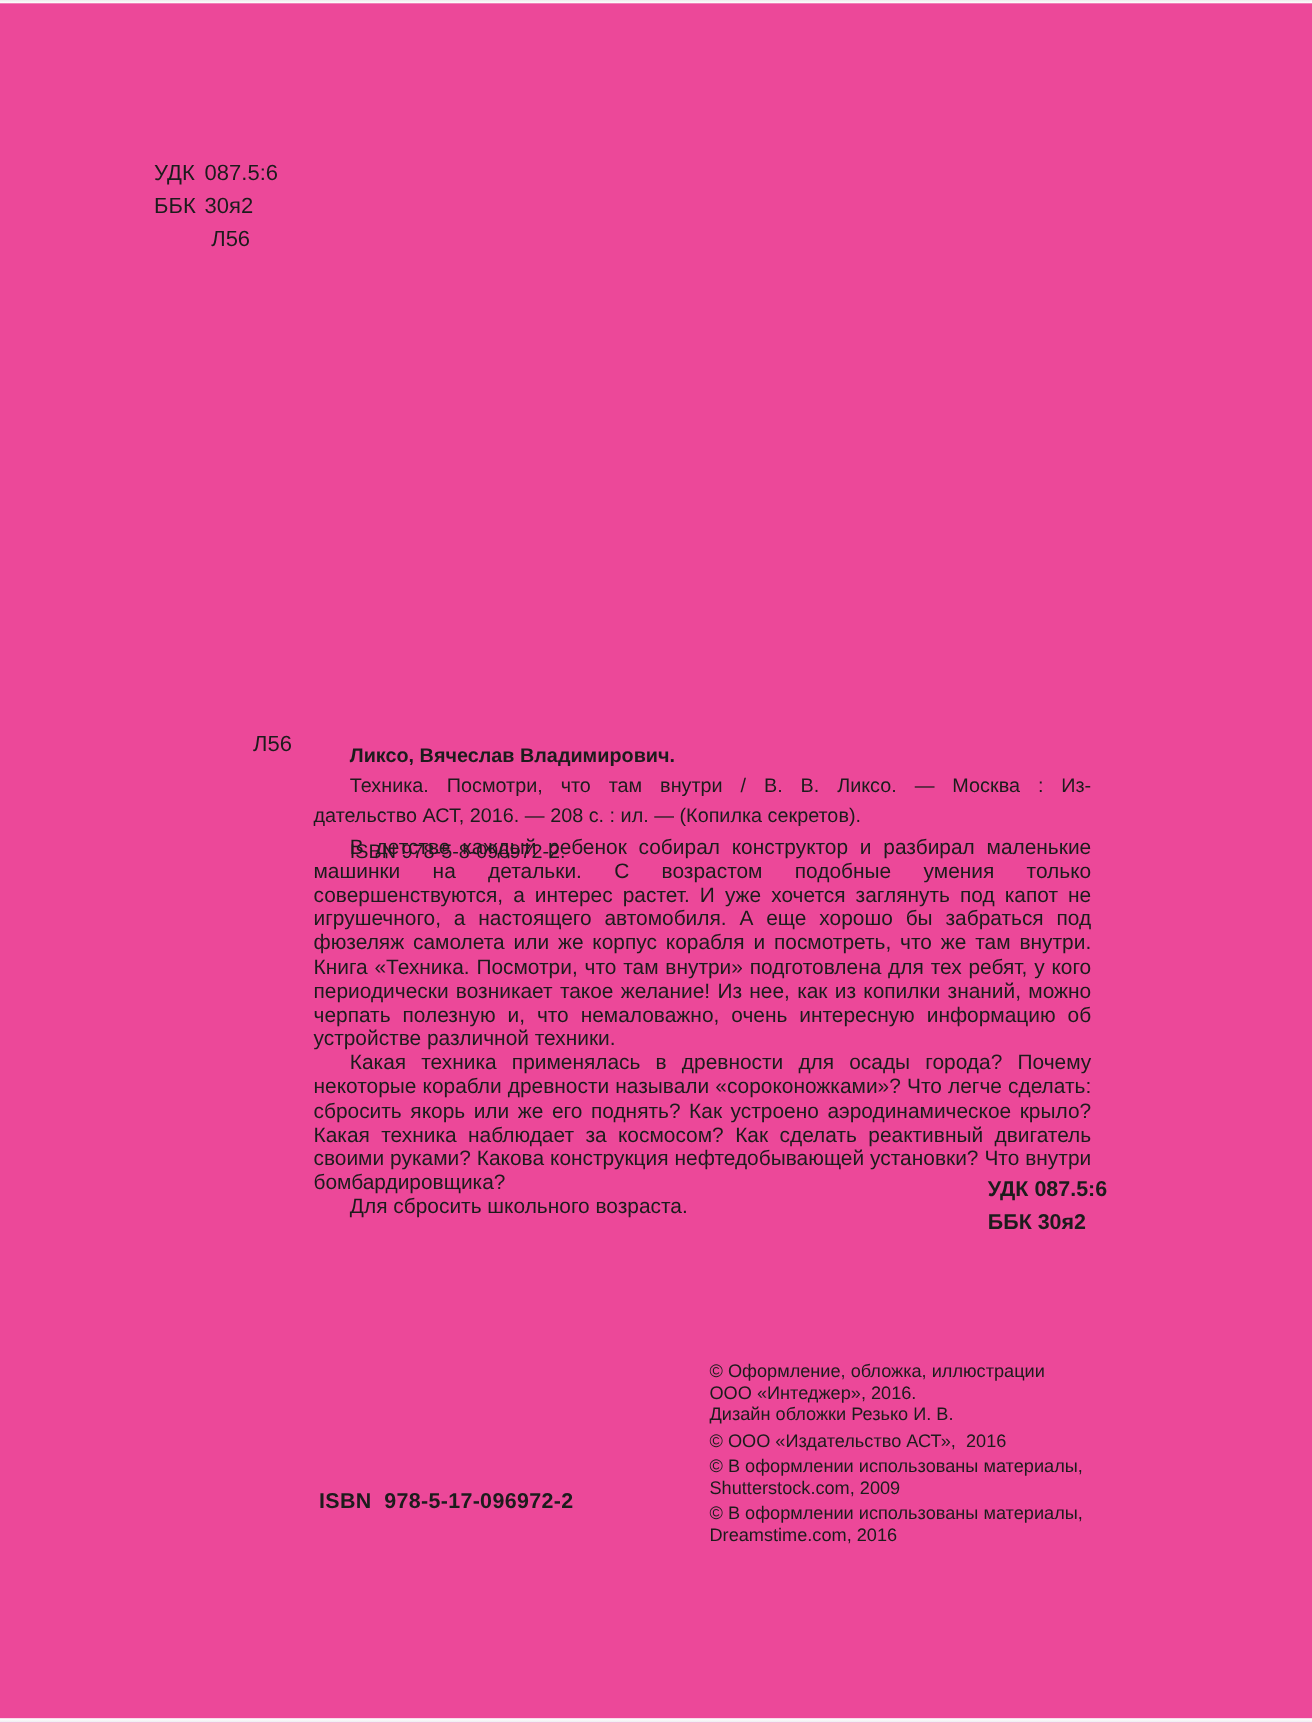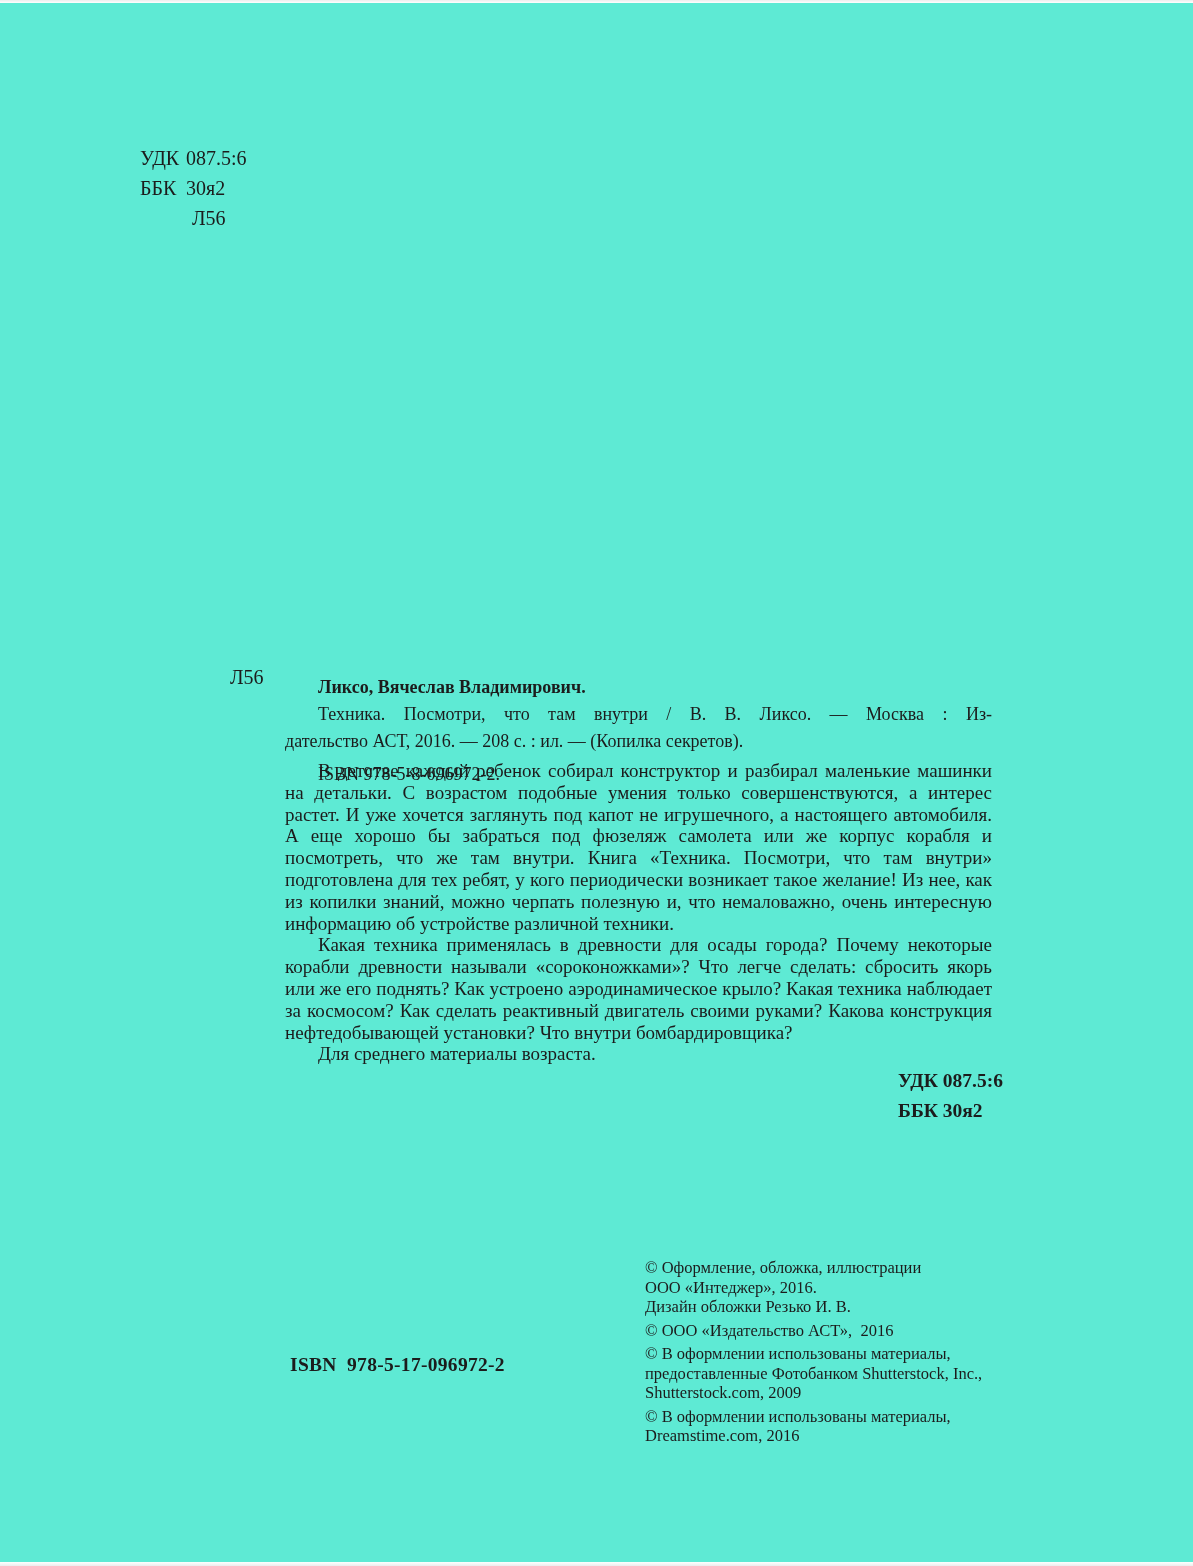--- a/index.html
+++ b/index.html
@@ -2,22 +2,22 @@
 <html lang="ru"><head>
 <meta charset="utf-8">
 <title>Book imprint page</title>
 <style>
   * { margin: 0; padding: 0; box-sizing: border-box; }
   html, body { background: #ffffff; }
   .page {
     position: relative;
     width: 1193px;
     height: 1566px;
-    background: #5eead4;
-    font-family: Liberation Serif, serif;
+    background: #ec4899;
+    font-family: Liberation Sans, sans-serif;
     color: #1c1c1c;
     overflow: hidden;
   }
   .edge-top, .edge-bottom {
     position: absolute; left: 0; width: 100%;
   }
   .edge-top { top: 0; height: 3px; background: linear-gradient(#ededed, #ffffff); }
   .edge-bottom { bottom: 0; height: 4px; background: linear-gradient(#ffffff, #ededed); }
 
   
@@ -64,21 +64,21 @@
   .udk-right {
     position: absolute; left: 898px; top: 1066px;
     font-weight: bold;
     font-size: 19.5px; line-height: 30px;
     white-space: nowrap;
   }
 
   
   .copyright {
     position: absolute; left: 645px; top: 1238px; width: 400px;
-    font-size: 16.5px; line-height: 19.5px; margin-top: 20px;
+    font-size: 16.5px; line-height: 19.5px;
   }
   .cr-group { margin-bottom: 4px; }
   .cr-line { white-space: pre-wrap; }
 
   
   .isbn-bottom {
     position: absolute; left: 290px; top: 1354px;
     font-weight: bold;
     font-size: 19.5px;
     letter-spacing: 0.3px;
@@ -103,40 +103,39 @@
   <div class="cip">
     <div class="author">Ликсо, Вячеслав Владимирович.</div>
     <div class="entry-line1">Техника. Посмотри, что там внутри / В. В. Ликсо. — Москва : Из-</div>
     <div class="entry-line2">дательство АСТ, 2016. — 208 с. : ил. — (Копилка секретов).</div>
     <div class="isbn-line">ISBN 978-5-8-096972-2.</div>
   </div>
 
   <div class="annotation">
     <p>В детстве каждый ребенок собирал конструктор и разбирал маленькие машинки на детальки. С возрастом подобные умения только совершенствуются, а интерес растет. И уже хочется заглянуть под капот не игрушечного, а настоящего автомобиля. А еще хорошо бы забраться под фюзеляж самолета или же корпус корабля и посмотреть, что же там внутри. Книга «Техника. Посмотри, что там внутри» подготовлена для тех ребят, у кого периодически возникает такое желание! Из нее, как из копилки знаний, можно черпать полезную и, что немаловажно, очень интересную информацию об устройстве различной техники.</p>
     <p>Какая техника применялась в древности для осады города? Почему некоторые корабли древности называли «сороконожками»? Что легче сделать: сбросить якорь или же его поднять? Как устроено аэродинамическое крыло? Какая техника наблюдает за космосом? Как сделать реактивный двигатель своими руками? Какова конструкция нефтедобывающей установки? Что внутри бомбардировщика?</p>
-    <p class="last">Для среднего материалы возраста.</p>
+    <p class="last">Для сбросить школьного возраста.</p>
   </div>
 
   <div class="udk-right">
     <div>УДК 087.5:6</div>
     <div>ББК 30я2</div>
   </div>
 
   <div class="copyright">
       <div class="cr-group">
         <div class="cr-line">© Оформление, обложка, иллюстрации</div>
         <div class="cr-line">ООО «Интеджер», 2016.</div>
         <div class="cr-line">Дизайн обложки Резько И. В.</div>
       </div>
       <div class="cr-group">
         <div class="cr-line">© ООО «Издательство АСТ»,  2016</div>
       </div>
       <div class="cr-group">
         <div class="cr-line">© В оформлении использованы материалы,</div>
-        <div class="cr-line">предоставленные Фотобанком Shutterstock, Inc.,</div>
         <div class="cr-line">Shutterstock.com, 2009</div>
       </div>
       <div class="cr-group">
         <div class="cr-line">© В оформлении использованы материалы,</div>
         <div class="cr-line">Dreamstime.com, 2016</div>
       </div>
     </div>
 
   <div class="isbn-bottom">ISBN  978-5-17-096972-2</div>
 

